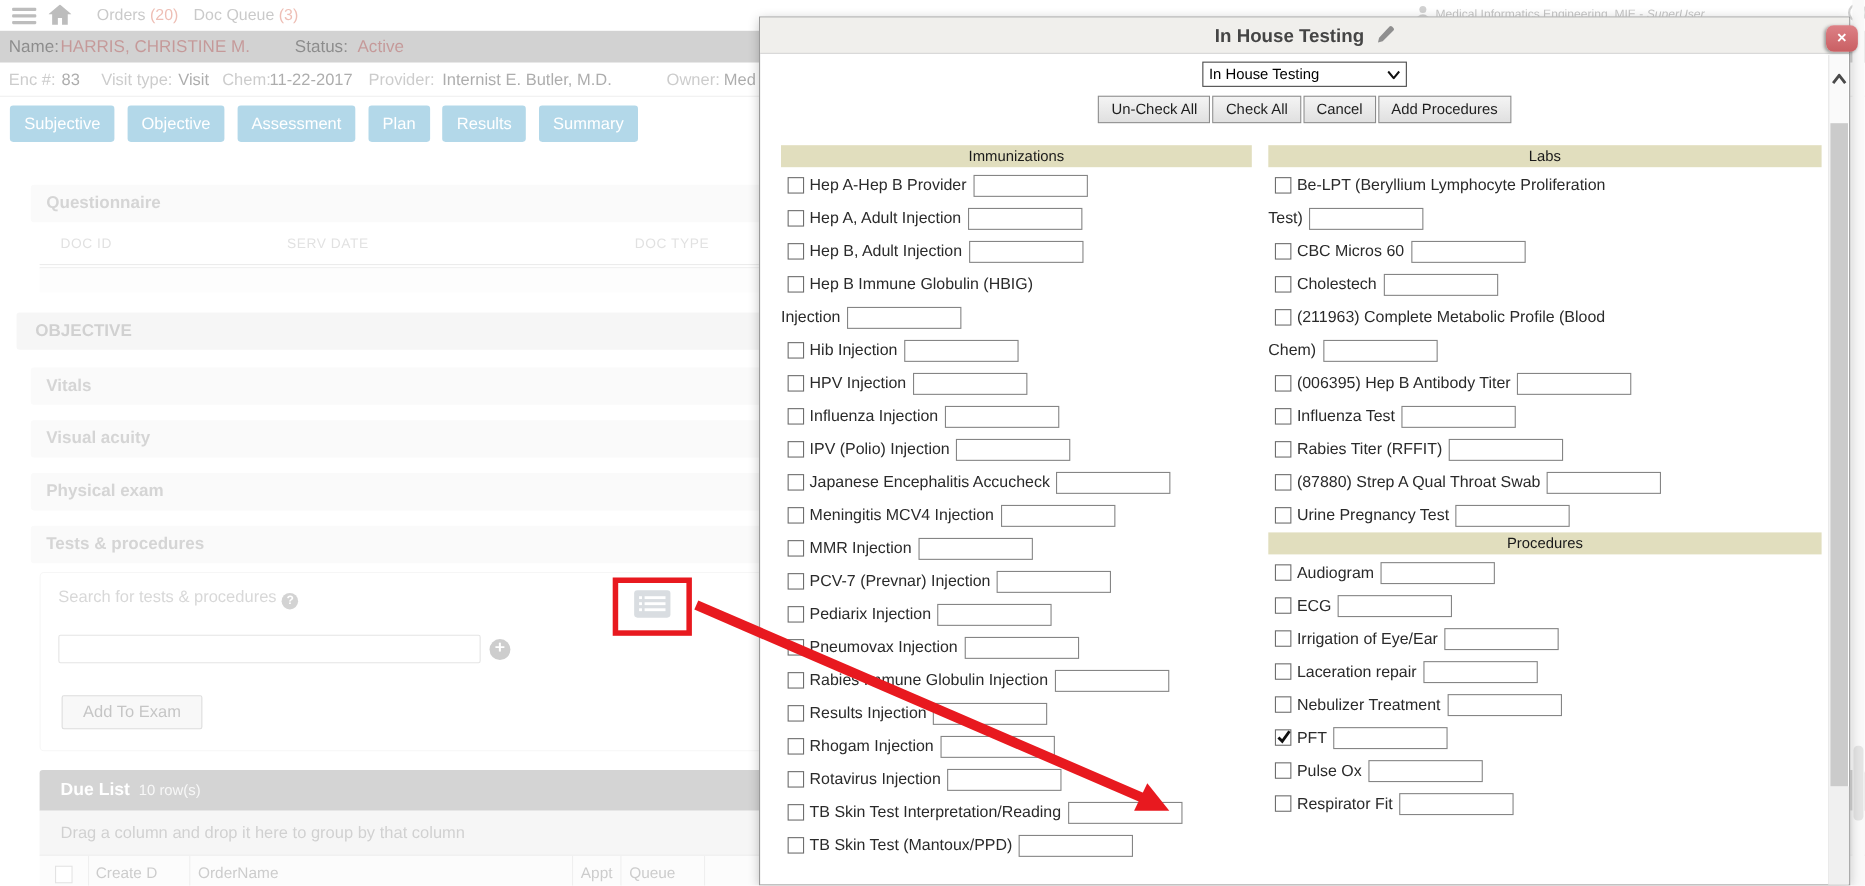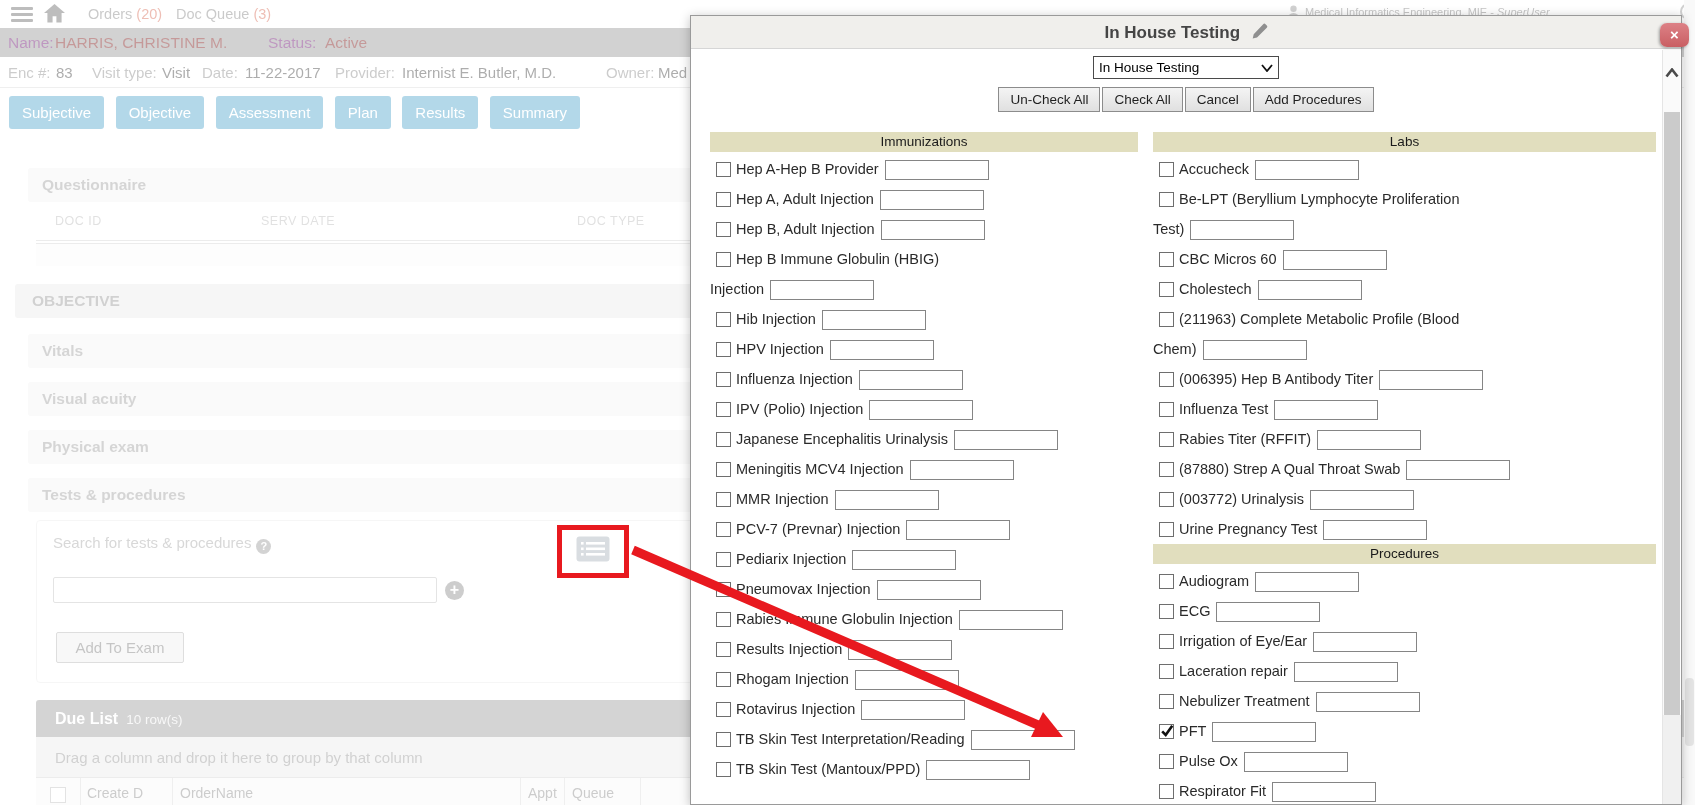--- a/index.html
+++ b/index.html
@@ -13,21 +13,21 @@
   .hamburger { position:absolute; left:11px; top:7px; width:22px; height:15px; }
   .hamburger div { height:3px; background:#6e6e6e; margin-bottom:3px; border-radius:1px; }
   .home { position:absolute; left:44px; top:4px; }
   .nav-item { position:absolute; top:6px; font-size:14.5px; color:#8a8a8a; }
   .nav-count { color:#d9705c; }
   .userbox { position:absolute; top:4px; left:1286px; font-size:11px; color:#7f7f7f; white-space:nowrap; }
   .userbox .super { font-style:italic; }
   .q-circle-top { position:absolute; left:1680px; top:3px; width:17px; height:17px; border:2px solid #9a9a9a; border-radius:50%; }
 
   .patientbar { position:absolute; top:28px; left:0; width:1695px; height:29px; background:#9b9b9b; font-size:15.5px; line-height:29px; }
-  .patientbar .lab { color:#701a75;text-align:right; } .patientbar .val { color:#7f1d1d; }
+  .patientbar .lab { color:#000000;text-align:right; } .patientbar .val { color:#7f1d1d; }
 
   .encbar { position:absolute; top:57px; left:0; width:1695px; height:31px; background:#fff; border-bottom:1px solid #dcdcdc; font-size:15px; line-height:31px; }
   .encbar .lab { color:#8f8f8f; } .encbar .val { color:#4a4a4a; }
   .pos { position:absolute; white-space:nowrap; }
 
   .tabs { position:absolute; top:96px; left:9px; }
   .tab { display:inline-block; height:33px; line-height:33px; padding:0 13px; margin-right:7px; background:#57a9cf; color:#fff; font-size:15px; border-radius:3px; }
 
   .secbar { position:absolute; left:28px; width:1652px; height:34px; background:#f3f3f3; border-radius:3px; color:#a3a3a3; font-weight:bold; font-size:15.5px; line-height:34px; padding-left:14px; }
   .secbar.obj { left:15px; width:1665px; background:#ebebeb; padding-left:17px; color:#9a9a9a; }
@@ -121,21 +121,21 @@
     <span class="pos val" style="left:55px">HARRIS, CHRISTINE M.</span>
     <span class="pos lab" style="left:268px">Status:</span>
     <span class="pos val" style="left:325px">Active</span>
   </div>
 
   <div class="encbar">
     <span class="pos lab" style="left:8px">Enc #:</span>
     <span class="pos val" style="left:56px">83</span>
     <span class="pos lab" style="left:92px">Visit type:</span>
     <span class="pos val" style="left:162px">Visit</span>
-    <span class="pos lab" style="left:202px">Date:</span>
+    <span class="pos lab" style="left:202px">Chem:</span>
     <span class="pos val" style="left:245px">11-22-2017</span>
     <span class="pos lab" style="left:335px">Provider:</span>
     <span class="pos val" style="left:402px">Internist E. Butler, M.D.</span>
     <span class="pos lab" style="left:606px">Owner:</span>
     <span class="pos val" style="left:658px">Med</span>
   </div>
 
   <div class="tabs">
     <span class="tab">Subjective</span>
     <span class="tab">Objective</span>
@@ -228,45 +228,43 @@
     <div class="col-left">
         <div class="band">Immunizations</div>
         <div class="chk-row"><span class="cb"></span><span>Hep A-Hep B Provider</span><input class="val" style=""></div>
         <div class="chk-row"><span class="cb"></span><span>Hep A, Adult Injection</span><input class="val" style=""></div>
         <div class="chk-row"><span class="cb"></span><span>Hep B, Adult Injection</span><input class="val" style=""></div>
         <div class="chk-row"><span class="cb"></span><span>Hep B Immune Globulin (HBIG)</span><br><span>Injection</span><input class="val" style=""></div>
         <div class="chk-row"><span class="cb"></span><span>Hib Injection</span><input class="val" style=""></div>
         <div class="chk-row"><span class="cb"></span><span>HPV Injection</span><input class="val" style=""></div>
         <div class="chk-row"><span class="cb"></span><span>Influenza Injection</span><input class="val" style=""></div>
         <div class="chk-row"><span class="cb"></span><span>IPV (Polio) Injection</span><input class="val" style=""></div>
-        <div class="chk-row"><span class="cb"></span><span>Japanese Encephalitis Urinalysis</span><input class="val" style=""></div>
+        <div class="chk-row"><span class="cb"></span><span>Japanese Encephalitis Accucheck</span><input class="val" style=""></div>
         <div class="chk-row"><span class="cb"></span><span>Meningitis MCV4 Injection</span><input class="val" style=""></div>
         <div class="chk-row"><span class="cb"></span><span>MMR Injection</span><input class="val" style=""></div>
         <div class="chk-row"><span class="cb"></span><span>PCV-7 (Prevnar) Injection</span><input class="val" style=""></div>
         <div class="chk-row"><span class="cb"></span><span>Pediarix Injection</span><input class="val" style=""></div>
         <div class="chk-row"><span class="cb"></span><span>Pneumovax Injection</span><input class="val" style=""></div>
         <div class="chk-row"><span class="cb"></span><span>Rabies Immune Globulin Injection</span><input class="val" style=""></div>
         <div class="chk-row"><span class="cb"></span><span>Results Injection</span><input class="val" style=""></div>
         <div class="chk-row"><span class="cb"></span><span>Rhogam Injection</span><input class="val" style=""></div>
         <div class="chk-row"><span class="cb"></span><span>Rotavirus Injection</span><input class="val" style=""></div>
         <div class="chk-row"><span class="cb"></span><span>TB Skin Test Interpretation/Reading</span><input class="val" style=""></div>
         <div class="chk-row"><span class="cb"></span><span>TB Skin Test (Mantoux/PPD)</span><input class="val" style=""></div>
       </div>
     <div class="col-right">
         <div class="band">Labs</div>
-        <div class="chk-row"><span class="cb"></span><span>Accucheck</span><input class="val" style=""></div>
         <div class="chk-row"><span class="cb"></span><span>Be-LPT (Beryllium Lymphocyte Proliferation</span><br><span>Test)</span><input class="val" style=""></div>
         <div class="chk-row"><span class="cb"></span><span>CBC Micros 60</span><input class="val" style=""></div>
         <div class="chk-row"><span class="cb"></span><span>Cholestech</span><input class="val" style=""></div>
         <div class="chk-row"><span class="cb"></span><span>(211963) Complete Metabolic Profile (Blood</span><br><span>Chem)</span><input class="val" style=""></div>
         <div class="chk-row"><span class="cb"></span><span>(006395) Hep B Antibody Titer</span><input class="val" style=""></div>
         <div class="chk-row"><span class="cb"></span><span>Influenza Test</span><input class="val" style=""></div>
         <div class="chk-row"><span class="cb"></span><span>Rabies Titer (RFFIT)</span><input class="val" style=""></div>
         <div class="chk-row"><span class="cb"></span><span>(87880) Strep A Qual Throat Swab</span><input class="val" style=""></div>
-        <div class="chk-row"><span class="cb"></span><span>(003772) Urinalysis</span><input class="val" style=""></div>
         <div class="chk-row"><span class="cb"></span><span>Urine Pregnancy Test</span><input class="val" style=""></div>
         <div class="band">Procedures</div>
         <div class="chk-row"><span class="cb"></span><span>Audiogram</span><input class="val" style=""></div>
         <div class="chk-row"><span class="cb"></span><span>ECG</span><input class="val" style=""></div>
         <div class="chk-row"><span class="cb"></span><span>Irrigation of Eye/Ear</span><input class="val" style=""></div>
         <div class="chk-row"><span class="cb"></span><span>Laceration repair</span><input class="val" style=""></div>
         <div class="chk-row"><span class="cb"></span><span>Nebulizer Treatment</span><input class="val" style=""></div>
         <div class="chk-row"><span class="cb"><svg viewBox="0 0 16 16">
               <path d="M2.5 8.5 L6.5 12.5 L14 2" stroke="#111" stroke-width="3" fill="none"></path>
             </svg></span><span>PFT</span><input class="val" style=""></div>

